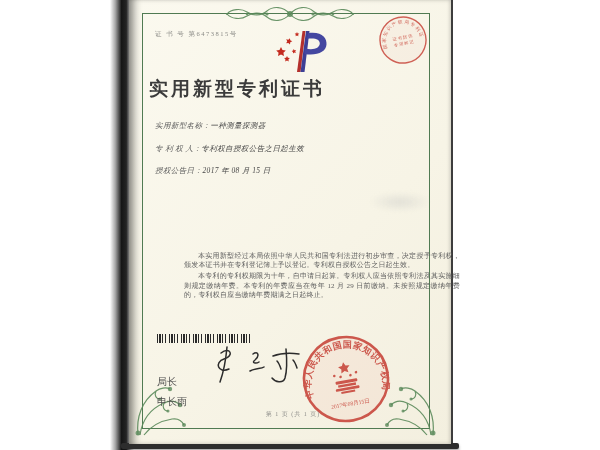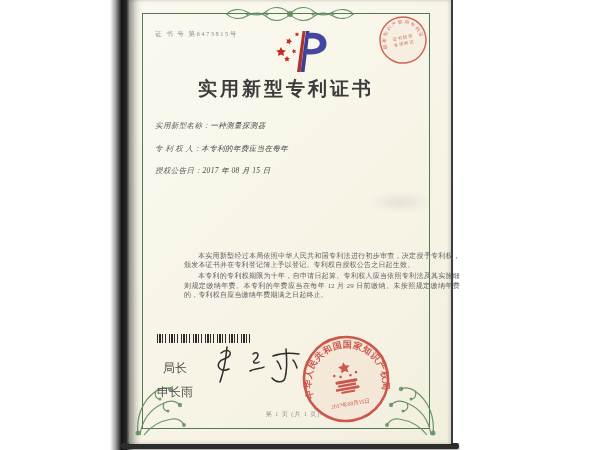--- a/index.html
+++ b/index.html
@@ -15,37 +15,37 @@
   .page{position:absolute;left:129px;top:0;width:322px;height:444px;
     background:linear-gradient(135deg,#fbf9ef 0%,#f7f4e6 60%,#f3efdf 100%);
     box-shadow:inset 9px 0 8px -5px rgba(0,0,0,.5), inset -2px 0 3px rgba(0,0,0,.12);}
   .frame{position:absolute;left:13px;top:13px;right:21px;bottom:15px;
     border:1.2px solid #507a52;}
   .smudge{position:absolute;left:240px;top:192px;width:62px;height:20px;border-radius:50%;
     background:radial-gradient(rgba(205,205,200,.5),rgba(255,255,255,0) 70%);filter:blur(2px);}
   
   .cert-no{position:absolute;left:26px;top:30px;font-size:6.5px;color:#8a8a86;letter-spacing:1.5px;}
   .logo{position:absolute;left:144px;top:30px;}
-  .title{position:absolute;left:20px;right:28px;top:76px;text-align:center;
+  .title{position:absolute;left:20px;right:28px;top:76px;text-align:left;
     font-size:19px;font-weight:bold;color:#3b3b3b;letter-spacing:3px;}
   .corner-seal{position:absolute;left:248px;top:14px;transform:rotate(-12deg);opacity:.85;}
   
   .fields{position:absolute;left:26px;top:121px;right:20px;font-style:italic;}
   .field{font-size:7.5px;color:#565656;margin-bottom:12.6px;letter-spacing:.4px;white-space:nowrap;}
   .field .lab{color:#5d5d5d;}
   .field .val{color:#474747;}
   
   .body-text{position:absolute;left:26px;top:252px;width:276px;margin-left:29px;}
   .body-text p{margin:0 0 1.5px 0;font-size:7px;line-height:1.34;color:#5e5e5e;
     text-align:justify;text-indent:2em;letter-spacing:.2px;}
   
   .barcode{position:absolute;left:28px;top:334px;width:94px;height:9px;background:
     repeating-linear-gradient(90deg,#2a2a2a 0 1px,transparent 1px 2px,#2a2a2a 2px 4px,
     transparent 4px 5px,#2a2a2a 5px 6px,transparent 6px 8px,#2a2a2a 8px 9px,transparent 9px 12px);}
-  .officer{position:absolute;left:28px;top:356px;font-size:12px;color:#4c4c4c;line-height:2.0;text-align:center;}
+  .officer{position:absolute;left:28px;top:372px;font-size:10px;color:#4c4c4c;line-height:2.0;}
   .signature{position:absolute;left:80px;top:344px;}
   .main-seal{position:absolute;left:172px;top:334px;transform:rotate(-10deg);opacity:.9;}
   .footer{position:absolute;left:26px;width:276px;top:410px;text-align:center;
     font-size:6px;color:#8d8d89;letter-spacing:1px;}
   
   .orn-top{position:absolute;left:86px;top:3px;}
   .fl-bl{position:absolute;left:5px;top:383px;}
   .fl-br{position:absolute;left:256px;top:383px;transform:scaleX(-1);}
   svg{display:block;}
 </style>
@@ -154,21 +154,21 @@
       </svg>
     </div>
 
     <div class="title">实用新型专利证书</div>
 
     <div class="fields">
       <div class="field">
         <span class="lab">实用新型名称：</span><span class="val">一种测量探测器</span>
       </div>
       <div class="field">
-        <span class="lab">专 利 权 人：</span><span class="val">本专利的年费应当在每年</span>
+        <span class="lab">专 利 权 人：</span><span class="val">专利权自授权公告之日起生效</span>
       </div>
       <div class="field">
         <span class="lab">授权公告日：</span><span class="val">2017 年 08 月 15 日</span>
       </div>
     </div>
 
     <div class="body-text">
       <p>本实用新型经过本局依照中华人民共和国专利法进行初步审查，决定授予专利权，颁发本证书并在专利登记簿上予以登记。专利权自授权公告之日起生效。</p>
       <p>本专利的专利权期限为十年，自申请日起算。专利权人应当依照专利法及其实施细则规定缴纳年费。本专利的年费应当在每年 12 月 29 日前缴纳。未按照规定缴纳年费的，专利权自应当缴纳年费期满之日起终止。</p>
     </div>

